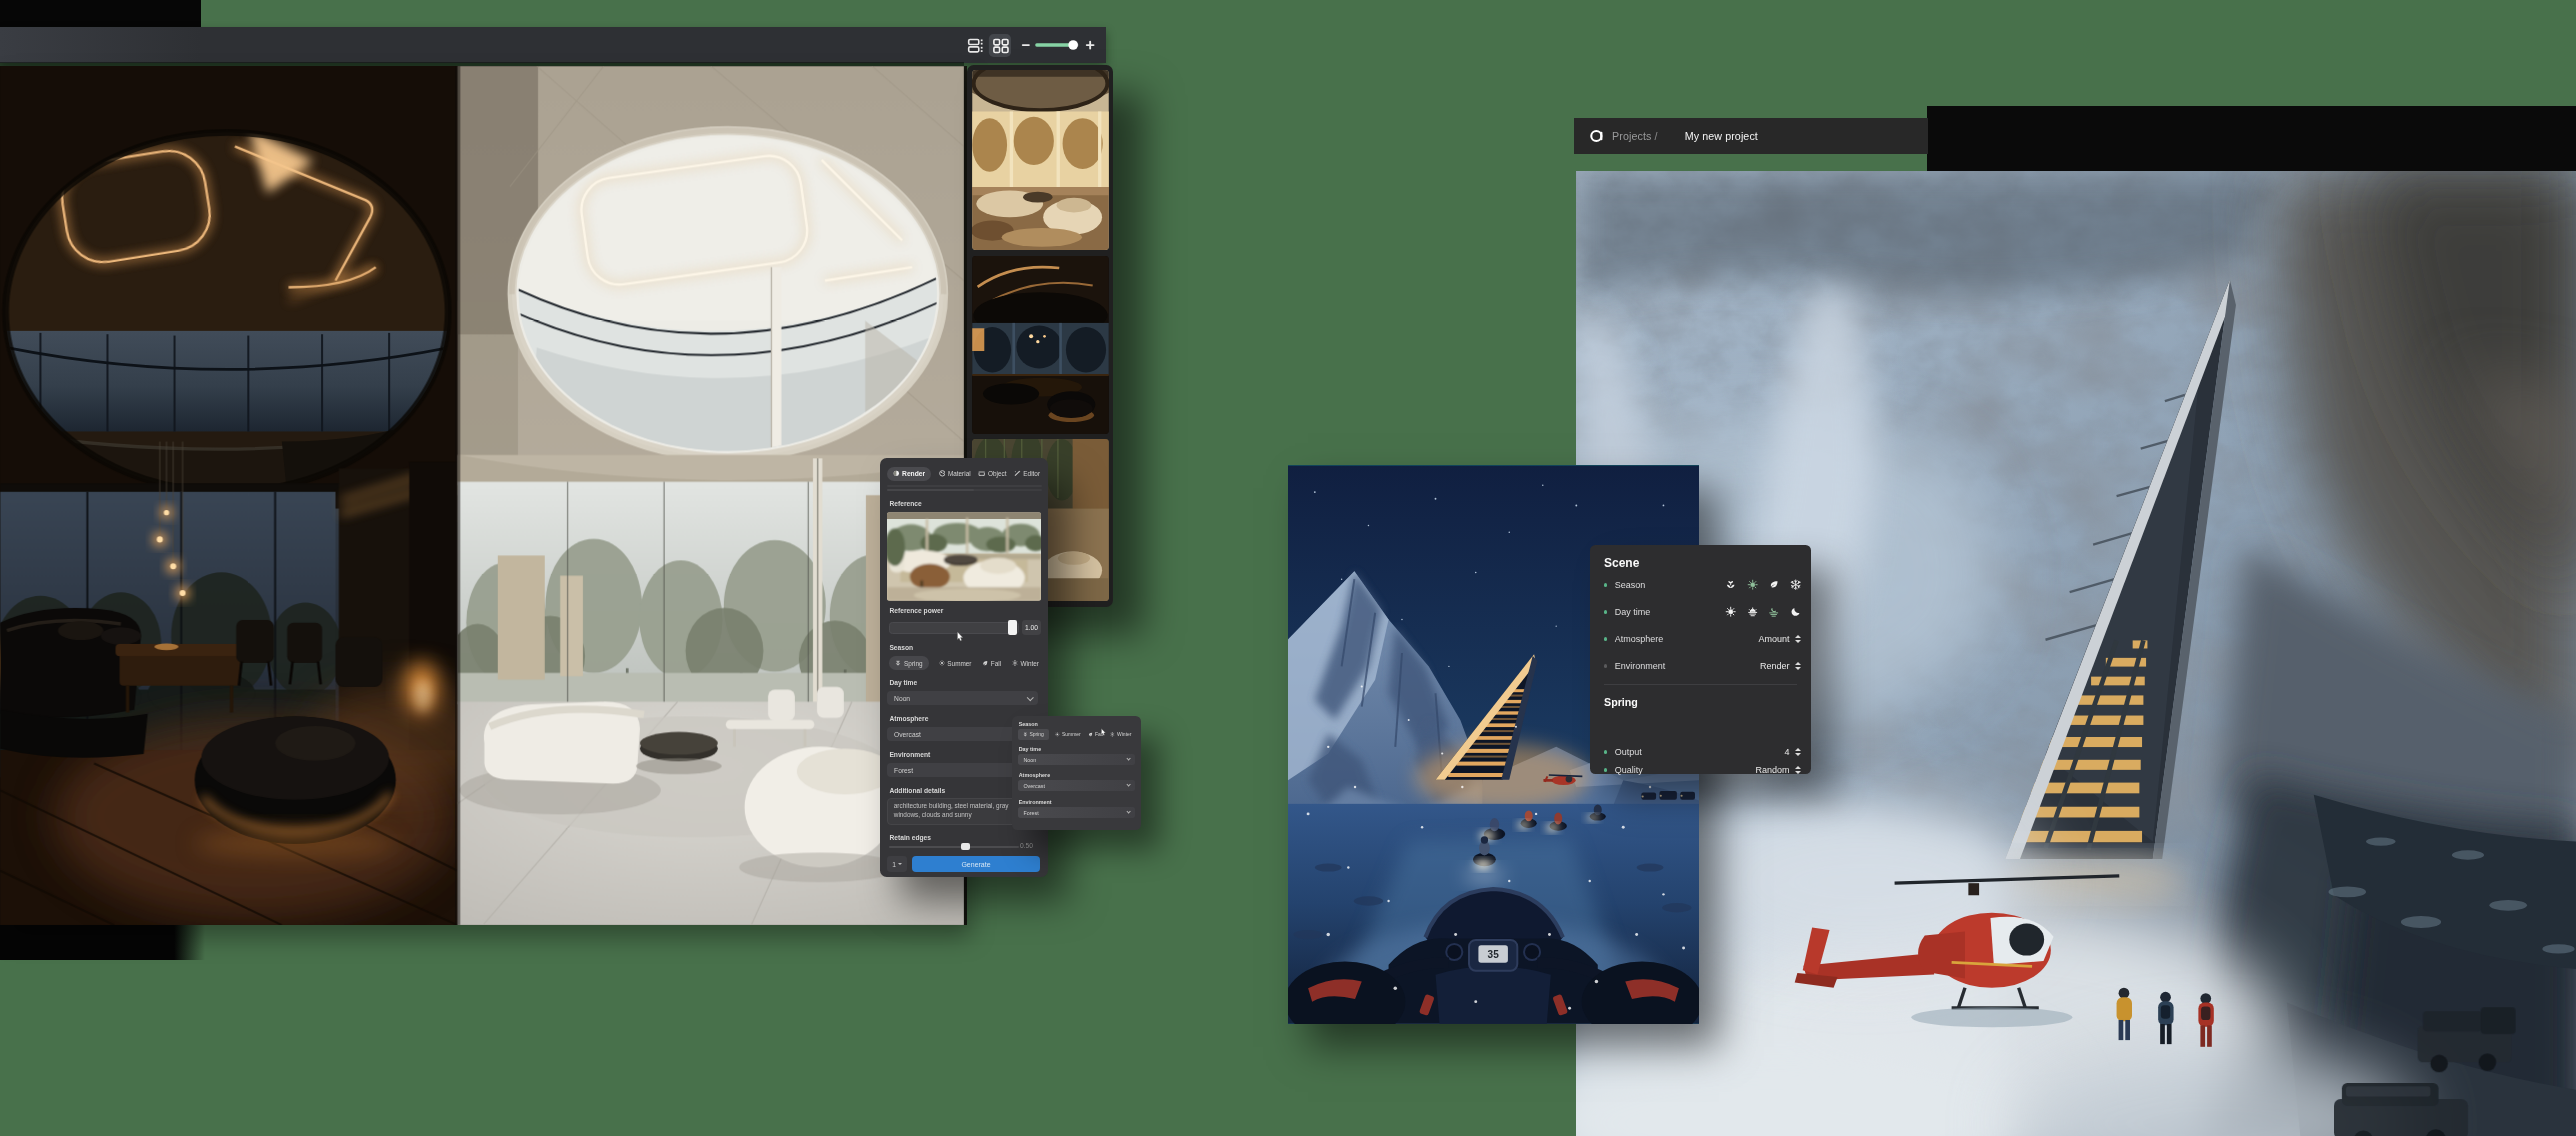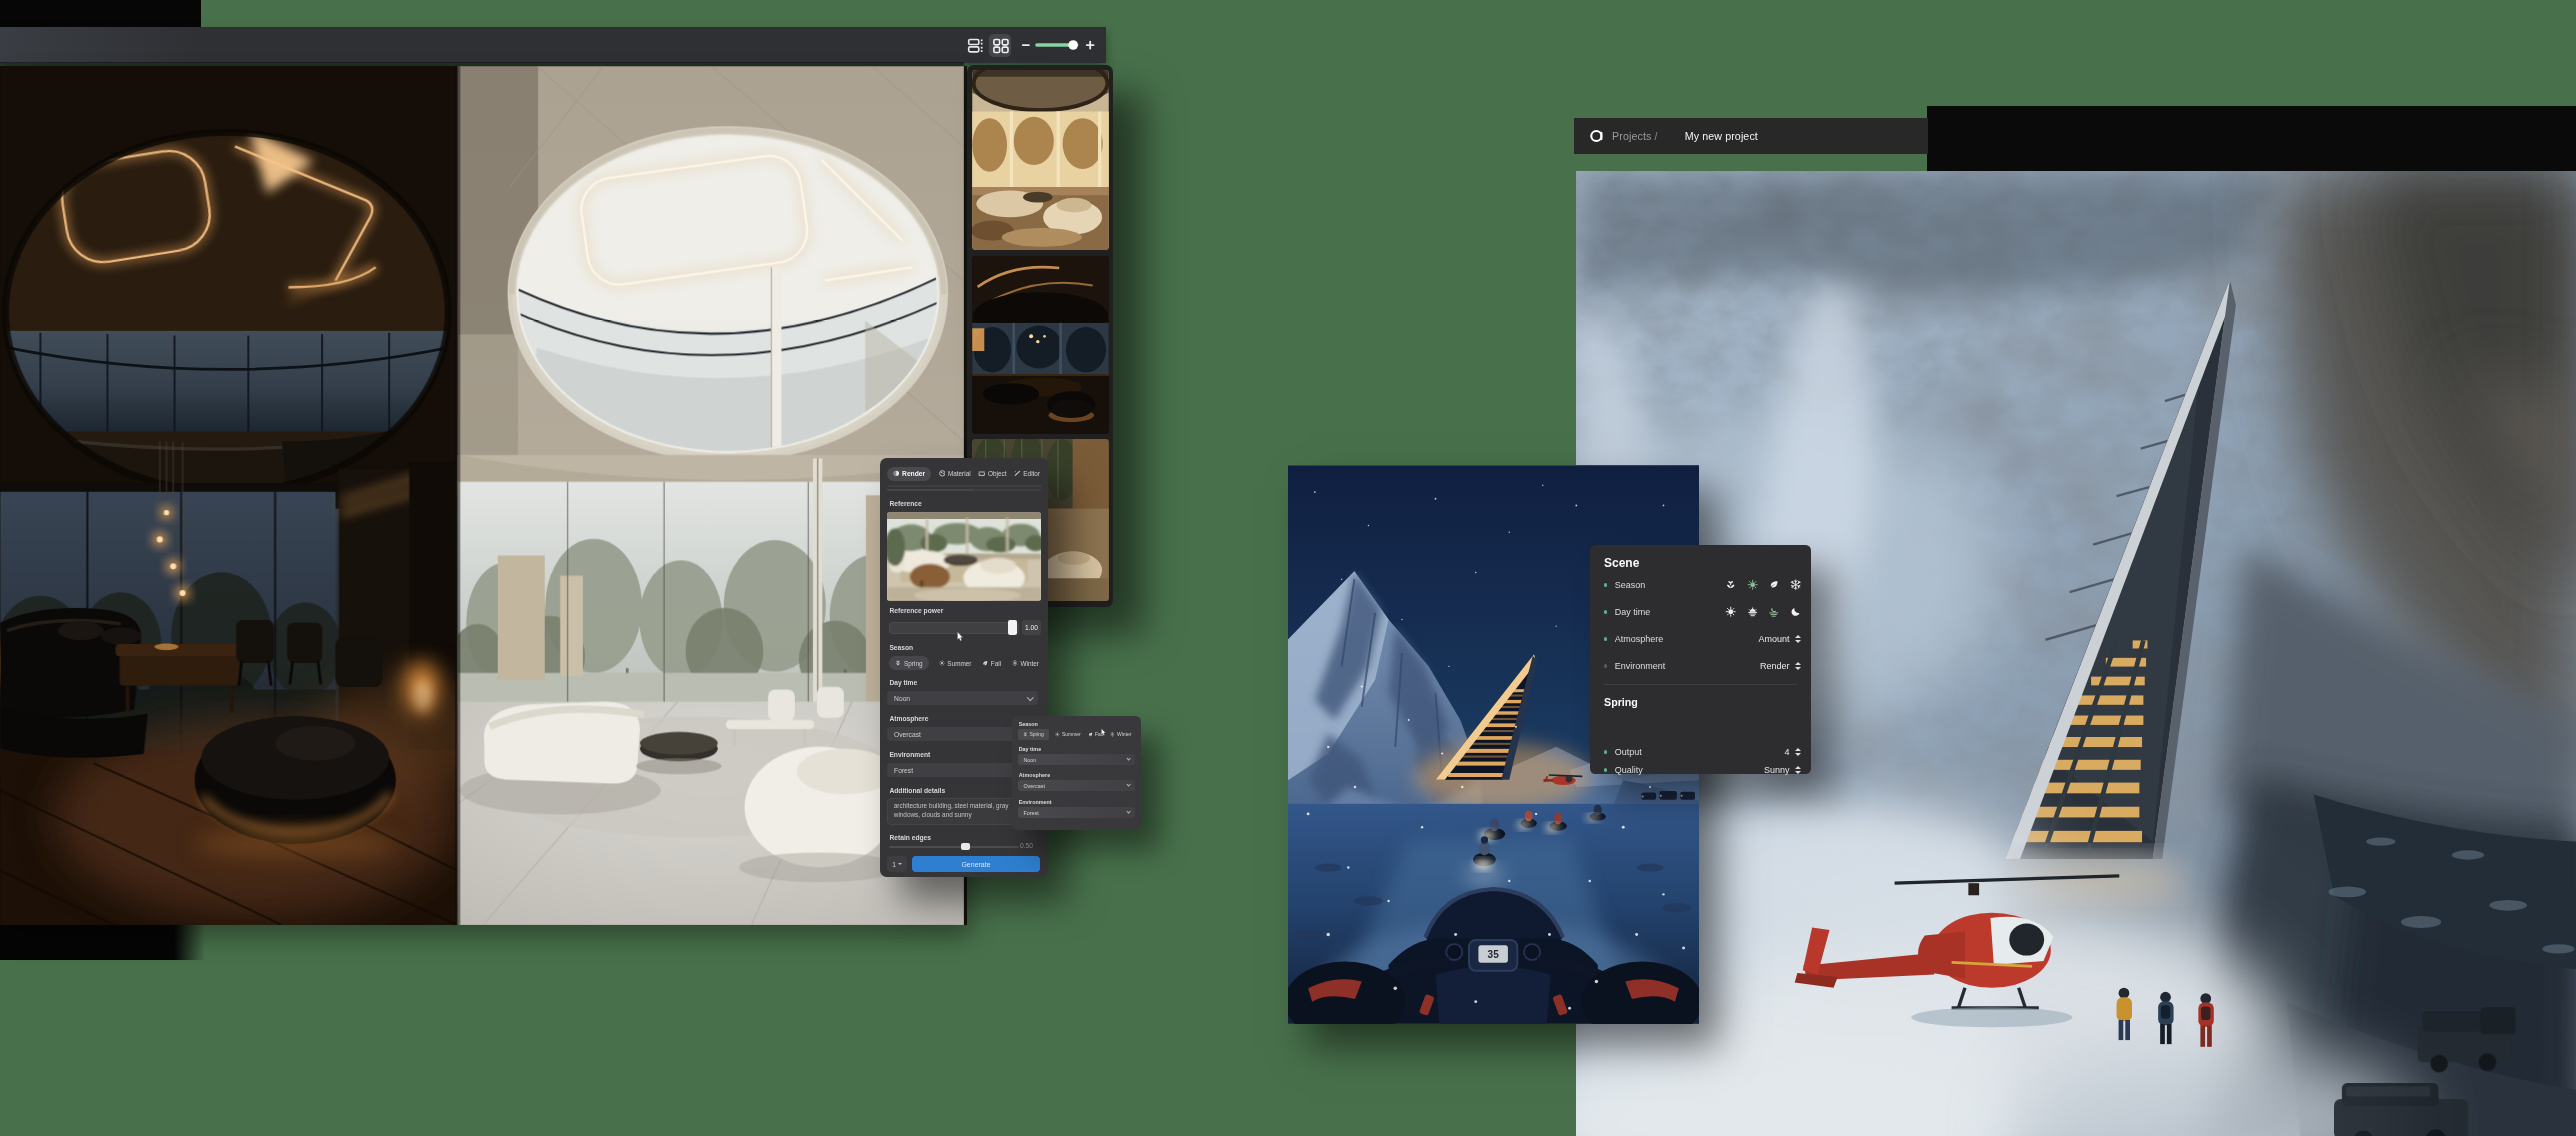--- a/index.html
+++ b/index.html
@@ -789,21 +789,21 @@
     <g transform="translate(1345,1475)">
       <rect x="0" y="18" width="146" height="64" rx="10" fill="#20262d"></rect>
       <rect x="14" y="-8" width="112" height="32" rx="8" fill="#1b2127"></rect>
       <circle cx="40" cy="84" r="15" fill="#0f1318"></circle>
           <circle cx="128" cy="82" r="15" fill="#0f1318"></circle>
     </g>
   </g>
 </svg>
 </div>
 
-<div class="abs" id="nimg" style="left:1288px;top:465px;width:411px;height:559px;background:#84cc16;box-shadow:20px 23px 37px rgba(0,0,0,.5);">
+<div class="abs" id="nimg" style="left:1288px;top:465px;width:411px;height:559px;background:#14b8a6;box-shadow:20px 23px 37px rgba(0,0,0,.5);">
 <svg width="411" height="559" viewBox="0 0 613 833">
   <defs>
     <linearGradient id="nsky" x1="0" y1="0" x2="0" y2="1">
       <stop offset="0" stop-color="#101f40"></stop>
           <stop offset=".65" stop-color="#1d4068"></stop>
           <stop offset="1" stop-color="#2f5b8e"></stop>
     </linearGradient>
     <linearGradient id="nground" x1="0" y1="0" x2="0" y2="1">
       <stop offset="0" stop-color="#33578a"></stop>
           <stop offset=".45" stop-color="#24436e"></stop>
@@ -1071,21 +1071,21 @@
       <span class="ud">
         <i class="u"></i>
         <i class="d"></i>
       </span>
   </div>
   <div class="abs" style="left:14px;top:139px;width:193px;height:0.7px;background:#3e3e41;"></div>
   <div class="abs" style="left:14px;top:151px;font-size:10.7px;font-weight:bold;color:#fafafa;">Spring</div>
   <div class="abs sc-row" style="top:172px;margin-top:45px;">
       <span class="dot"></span>
       <span class="lbl">Quality</span>
-    <span class="val">Sunny</span>
+    <span class="val">Random</span>
       <span class="ud">
         <i class="u"></i>
         <i class="d"></i>
       </span>
   </div>
   <div class="abs sc-row" style="top:199px;">
       <span class="dot"></span>
       <span class="lbl">Output</span>
     <span class="val">4</span>
       <span class="ud">

